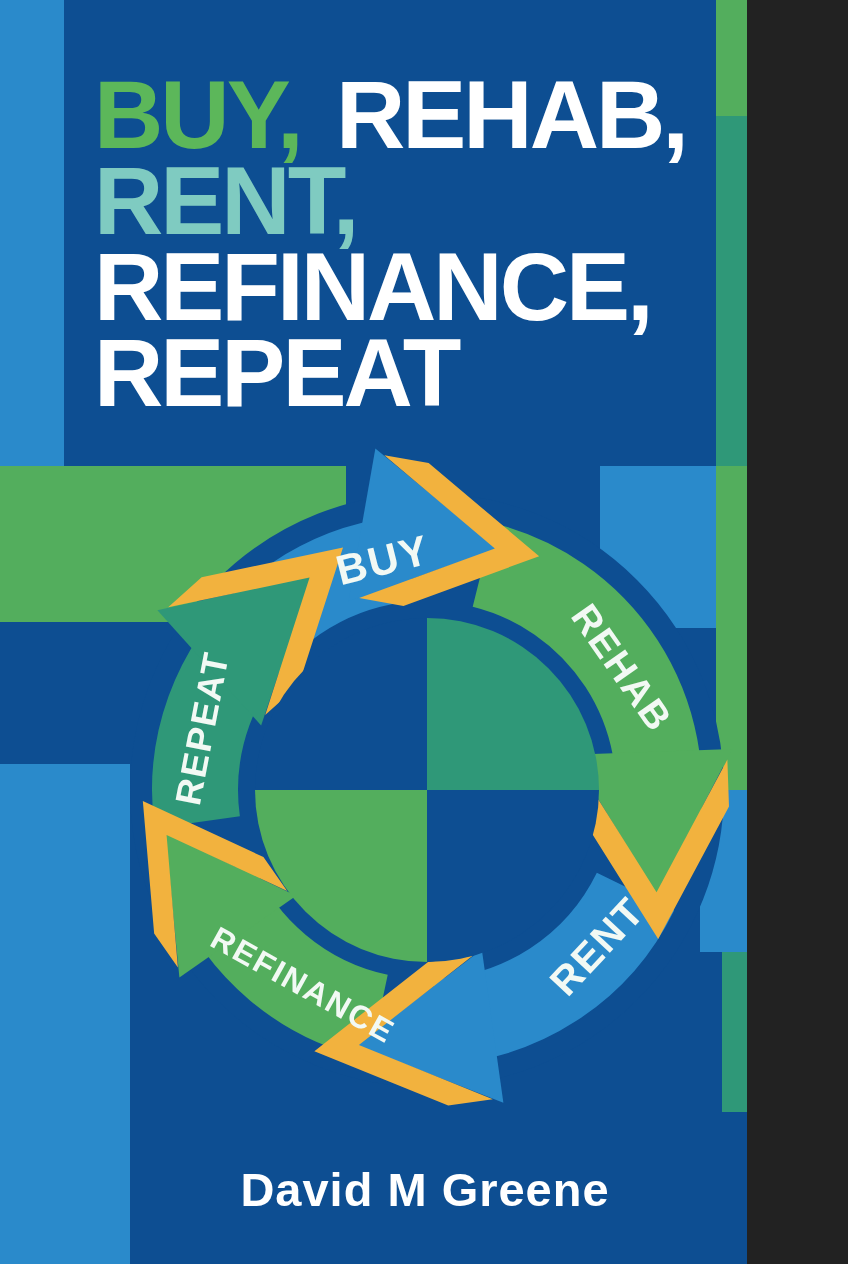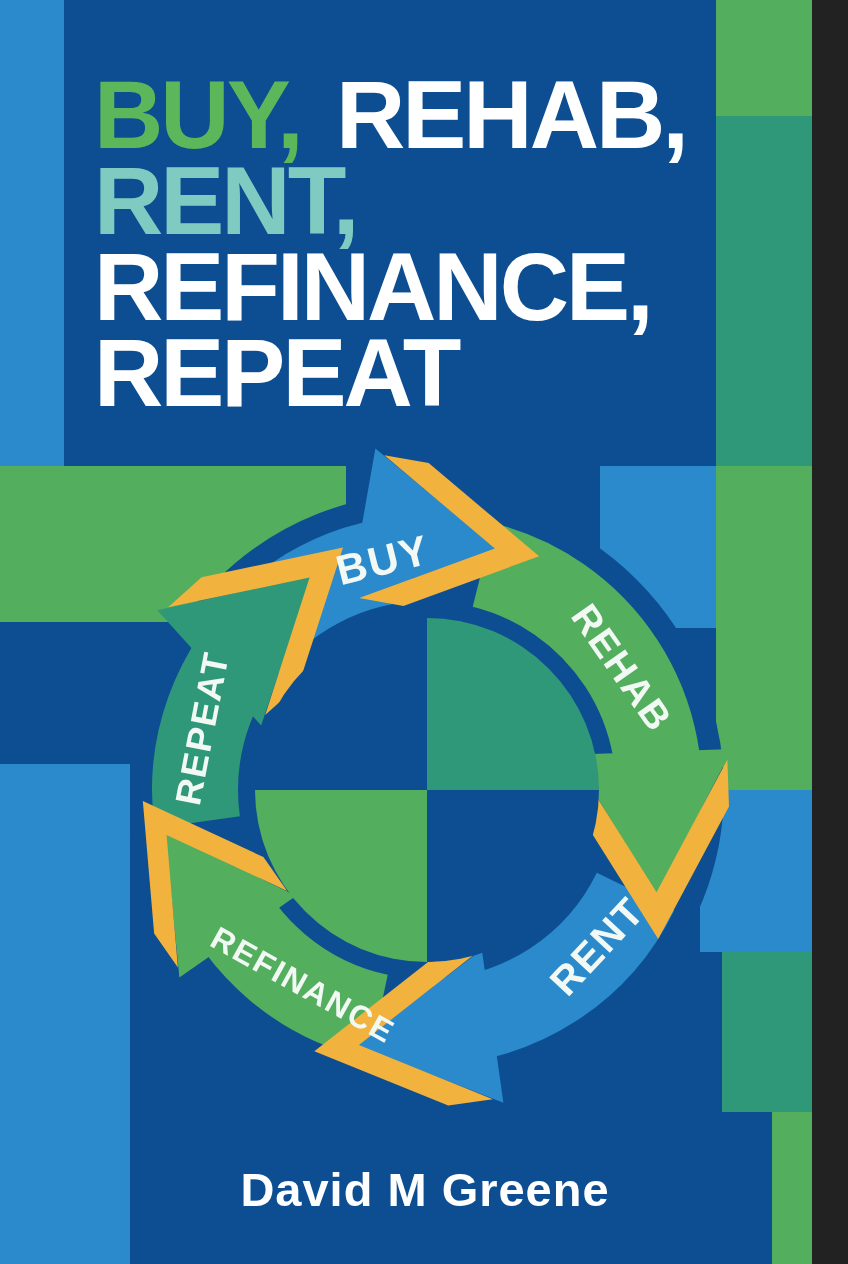--- a/index.html
+++ b/index.html
@@ -1,18 +1,18 @@
 <!DOCTYPE html>
 <html><head>
 <meta charset="utf-8">
 <style>
   html,body{margin:0;padding:0;background:#222;}
   .cover{
     position:relative;
-    width:812px;height:1264px;
+    width:747px;height:1264px;
     overflow:hidden;
     font-family:"Liberation Sans", sans-serif;
     background:#0d4e92;
   }
   svg{display:block;}
   .title-text{font-weight:bold;letter-spacing:-3px;}
   .band-label{font-weight:bold;letter-spacing:2px;}
   .author-text{font-weight:bold;letter-spacing:1px;}
 </style>
 </head>

